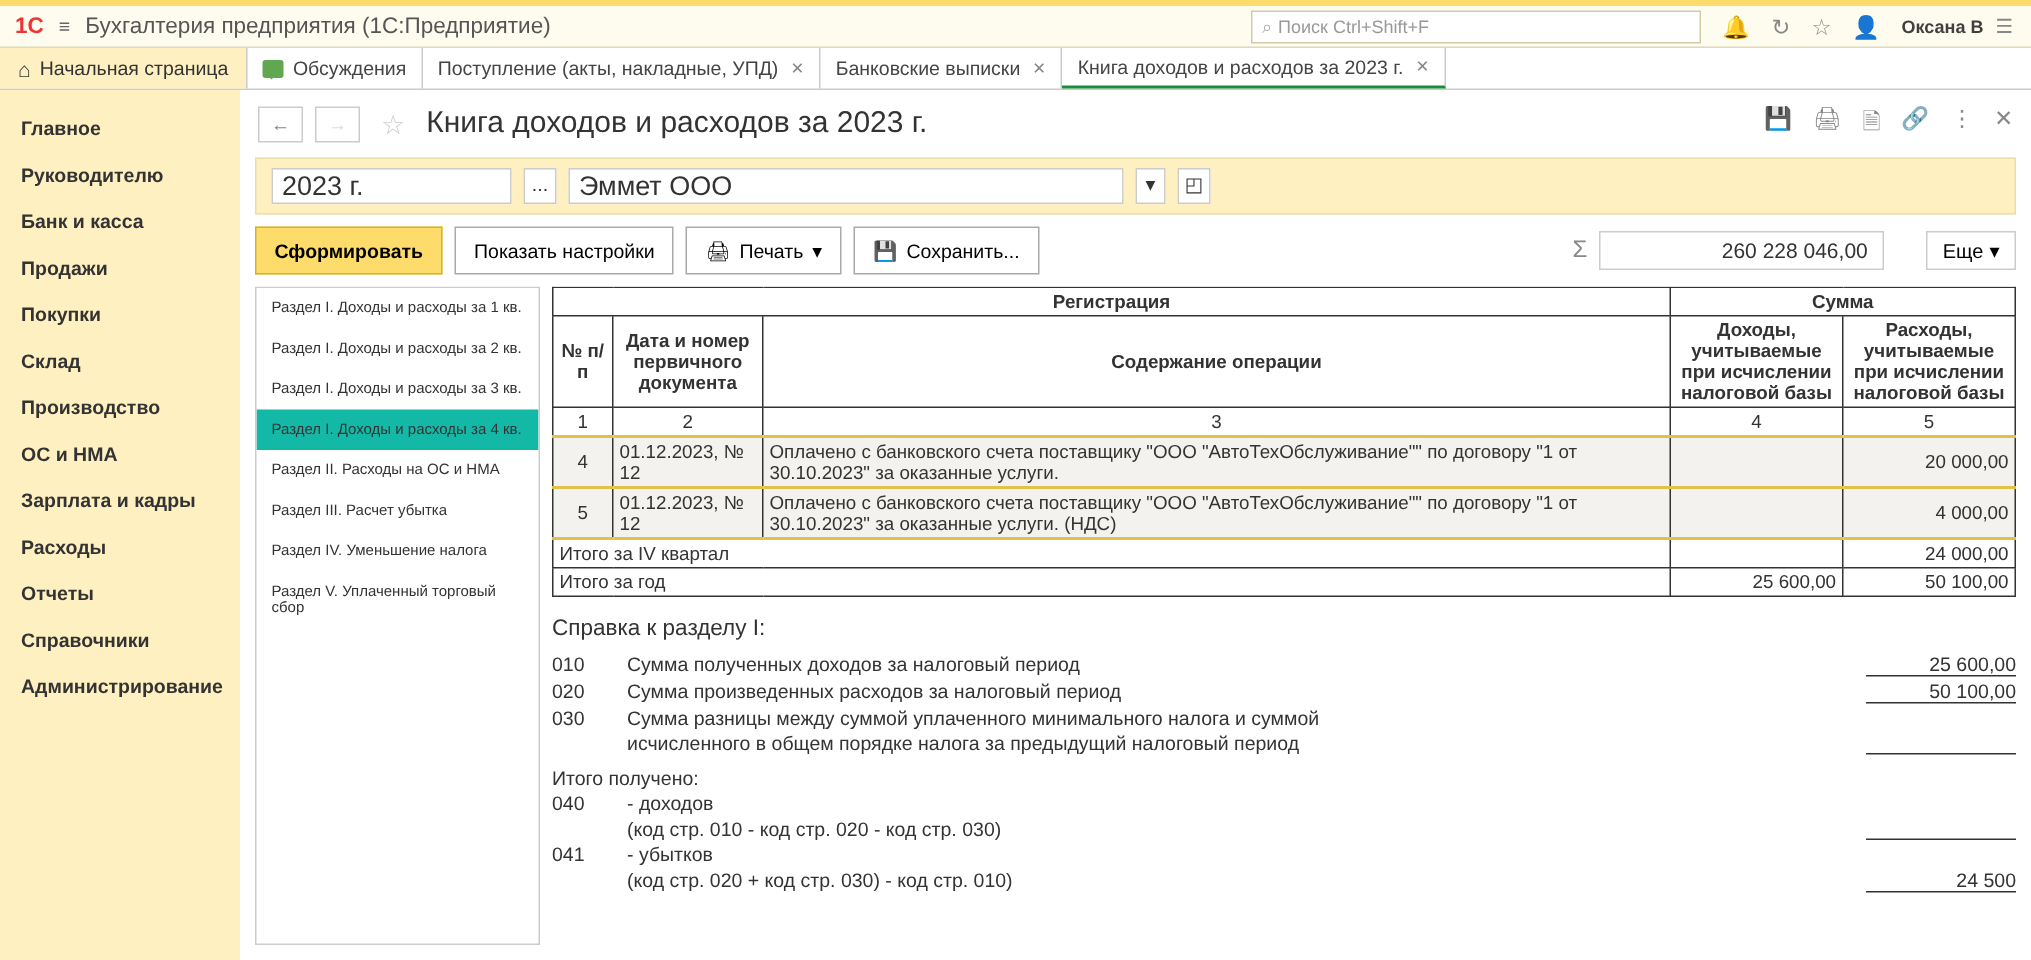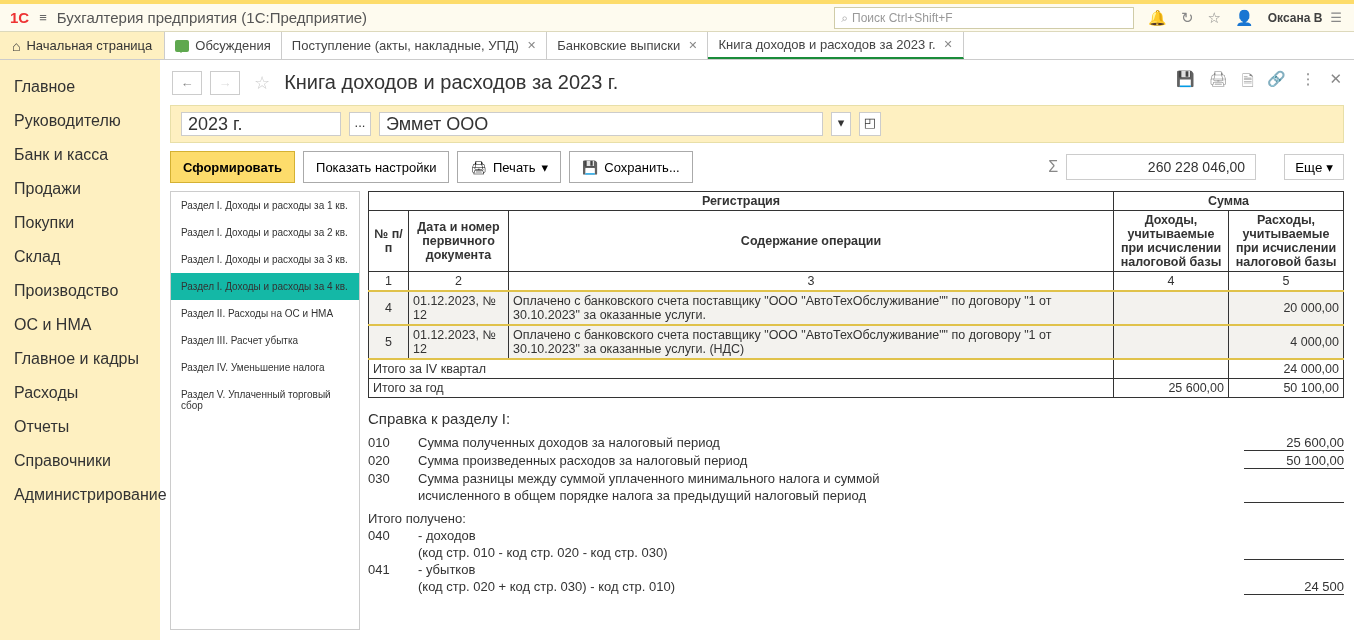--- a/index.html
+++ b/index.html
@@ -12,32 +12,32 @@
 .search-box { margin-left: auto; width: 300px; height: 22px; border: 1px solid #d0cca8; background: #fff; padding: 0 6px; color: #999; font-size: 12px; display: flex; align-items: center; }
 .header-icons { display: flex; gap: 14px; margin: 0 14px; color: #888; font-size: 15px; }
 .user-label { color: #404040; font-size: 12px; margin-right: 8px; font-weight: bold; }
 .tab-row { display: flex; height: 28px; background: #fff; border-bottom: 1px solid #ccc; }
 .home-tab { display: flex; align-items: center; padding: 0 12px; background: #fef0c1; border-right: 1px solid #ccc; }
 .tab { display: flex; align-items: center; padding: 0 10px; border-right: 1px solid #ccc; cursor: pointer; font-size: 13px; color: #444; }
 .tab.active { border-bottom: 2px solid #1a8c3a; }
 .tab .close-x { margin-left: 8px; color: #888; font-size: 11px; }
 .main-wrap { display: flex; height: calc(640px - 60px); }
 .left-nav { width: 160px; background: #fef0c1; padding-top: 10px; }
-.left-nav .nav-item { padding: 8px 14px; color: #333; cursor: pointer; font-size: 16px; }
+.left-nav .nav-item { padding: 8px 14px; color: #333; cursor: pointer; font-size: 13px; font-weight: bold; }
 .content { flex: 1; display: flex; flex-direction: column; overflow: hidden; }
 .page-head { display: flex; align-items: center; padding: 10px 12px; gap: 8px; }
 .nav-btn { width: 30px; height: 24px; border: 1px solid #ccc; background: #fff; color: #888; text-align: center; line-height: 22px; cursor: pointer; }
 .star { color: #ccc; font-size: 18px; margin: 0 6px; }
 .page-title { font-size: 20px; color: #333; }
 .page-head-icons { margin-left: auto; display: flex; gap: 14px; color: #888; font-size: 15px; }
 .filter-bar { display: flex; gap: 8px; padding: 6px 10px; background: #fef0c1; border: 1px solid #e8dfa8; margin: 0 10px; }
 .filter-input { height: 24px; border: 1px solid #ccc; background: #fff; padding: 0 6px; font-size: 18px; display: flex; align-items: center; }
 .filter-input.y { width: 160px; }
 .dots-btn { width: 22px; height: 24px; border: 1px solid #ccc; background: #fff; text-align: center; line-height: 20px; cursor: pointer; }
-.filter-input.org { width: 444px; }
+.filter-input.org { width: 370px; }
 .drop { width: 20px; height: 24px; border: 1px solid #ccc; background: #fff; text-align: center; line-height: 20px; cursor: pointer; }
 .ext-btn { width: 22px; height: 24px; border: 1px solid #ccc; background: #fff; text-align: center; line-height: 20px; cursor: pointer; }
 .toolbar { display: flex; align-items: center; gap: 8px; padding: 8px 10px; }
 .btn { height: 26px; padding: 15px 12px; border: 1px solid #aaa; background: #fff; font-size: 13px; cursor: pointer; display: inline-flex; align-items: center; gap: 6px; }
 .btn.primary { background: #fddc6b; border-color: #d4b133; font-weight: bold; }
 .sum-icon { margin-left: auto; color: #888; font-size: 16px; }
 .sum-box { width: 190px; height: 26px; border: 1px solid #ccc; text-align: right; padding: 0 10px; line-height: 24px; font-size: 14px; }
 .more-btn { height: 26px; padding: 0 10px; border: 1px solid #ccc; background: #fff; cursor: pointer; display: inline-flex; align-items: center; gap: 4px; }
 .report-row { display: flex; flex: 1; overflow: hidden; padding: 0 10px 10px 10px; gap: 8px; }
 .sections { width: 190px; border: 1px solid #ccc; overflow-y: scroll; }
@@ -108,21 +108,21 @@
 <div class="main-wrap">
   <div class="left-nav">
     <div class="nav-item">Главное</div>
     <div class="nav-item">Руководителю</div>
     <div class="nav-item">Банк и касса</div>
     <div class="nav-item">Продажи</div>
     <div class="nav-item">Покупки</div>
     <div class="nav-item">Склад</div>
     <div class="nav-item">Производство</div>
     <div class="nav-item">ОС и НМА</div>
-    <div class="nav-item">Главное и кадры</div>
+    <div class="nav-item">Зарплата и кадры</div>
     <div class="nav-item">Расходы</div>
     <div class="nav-item">Отчеты</div>
     <div class="nav-item">Справочники</div>
     <div class="nav-item">Администрирование</div>
   </div>
 
   <div class="content">
     <div class="page-head">
       <span class="nav-btn">←</span>
       <span class="nav-btn" style="color:#ddd">→</span>

